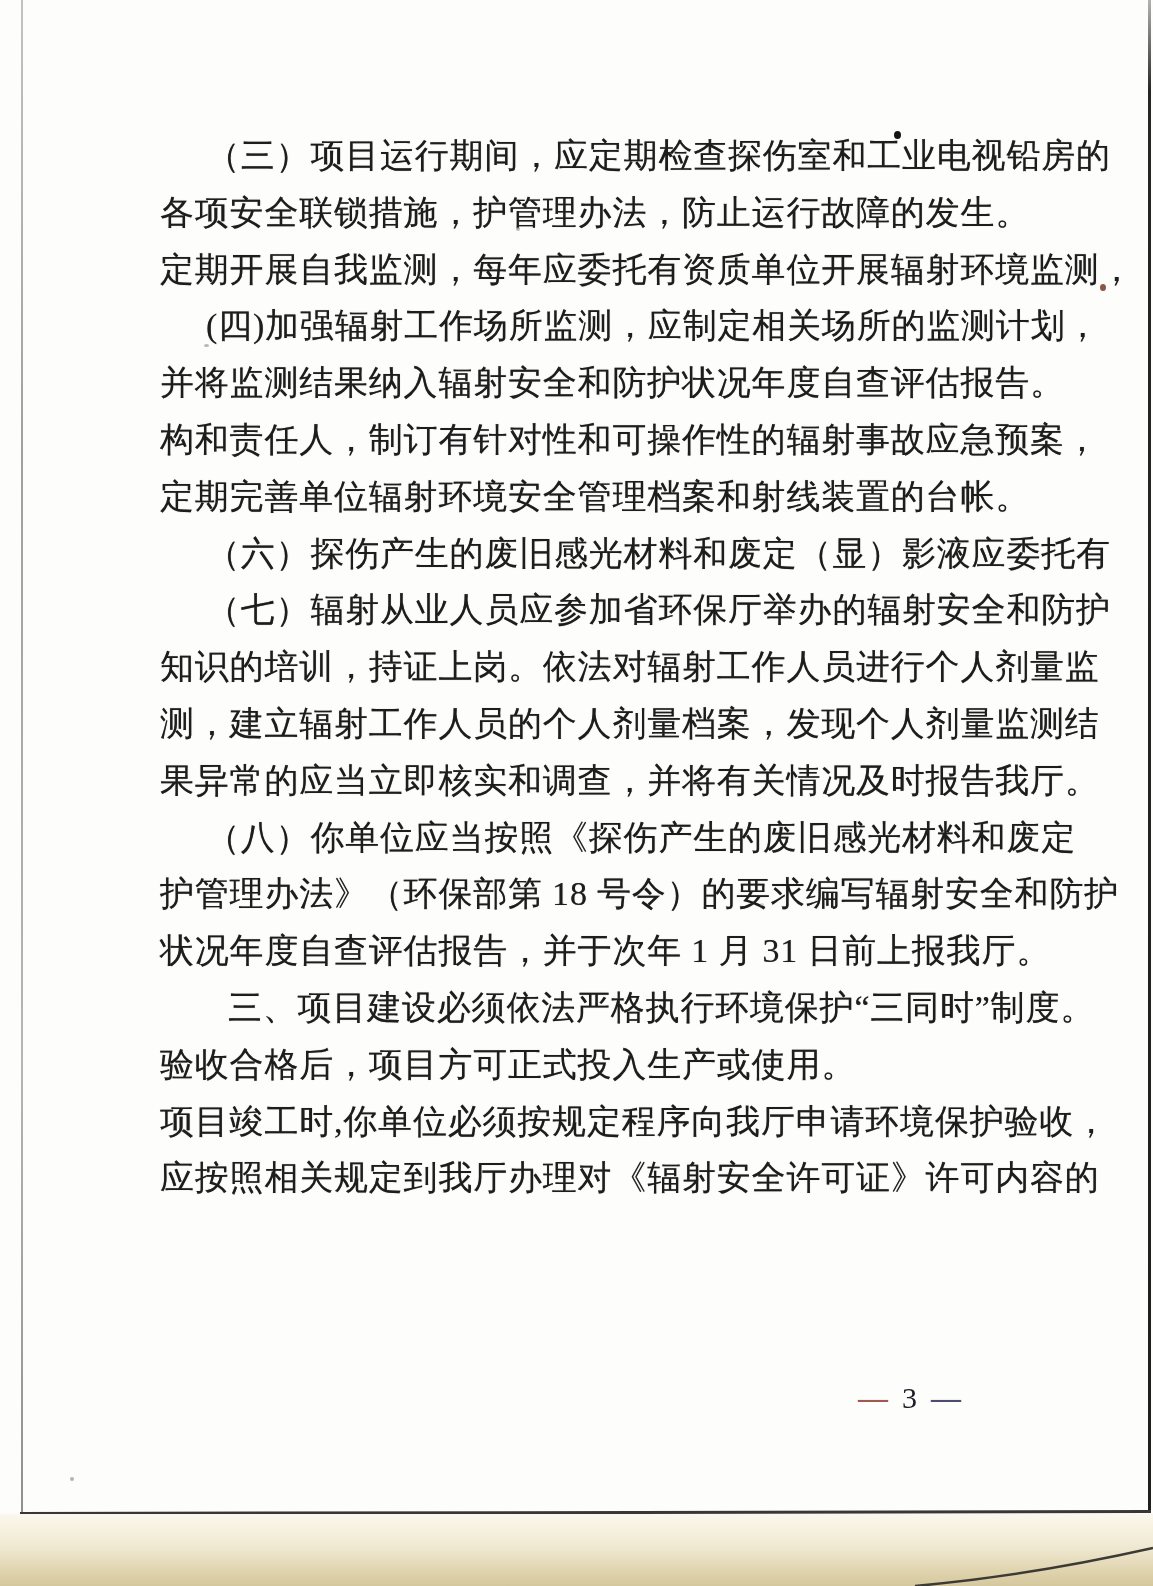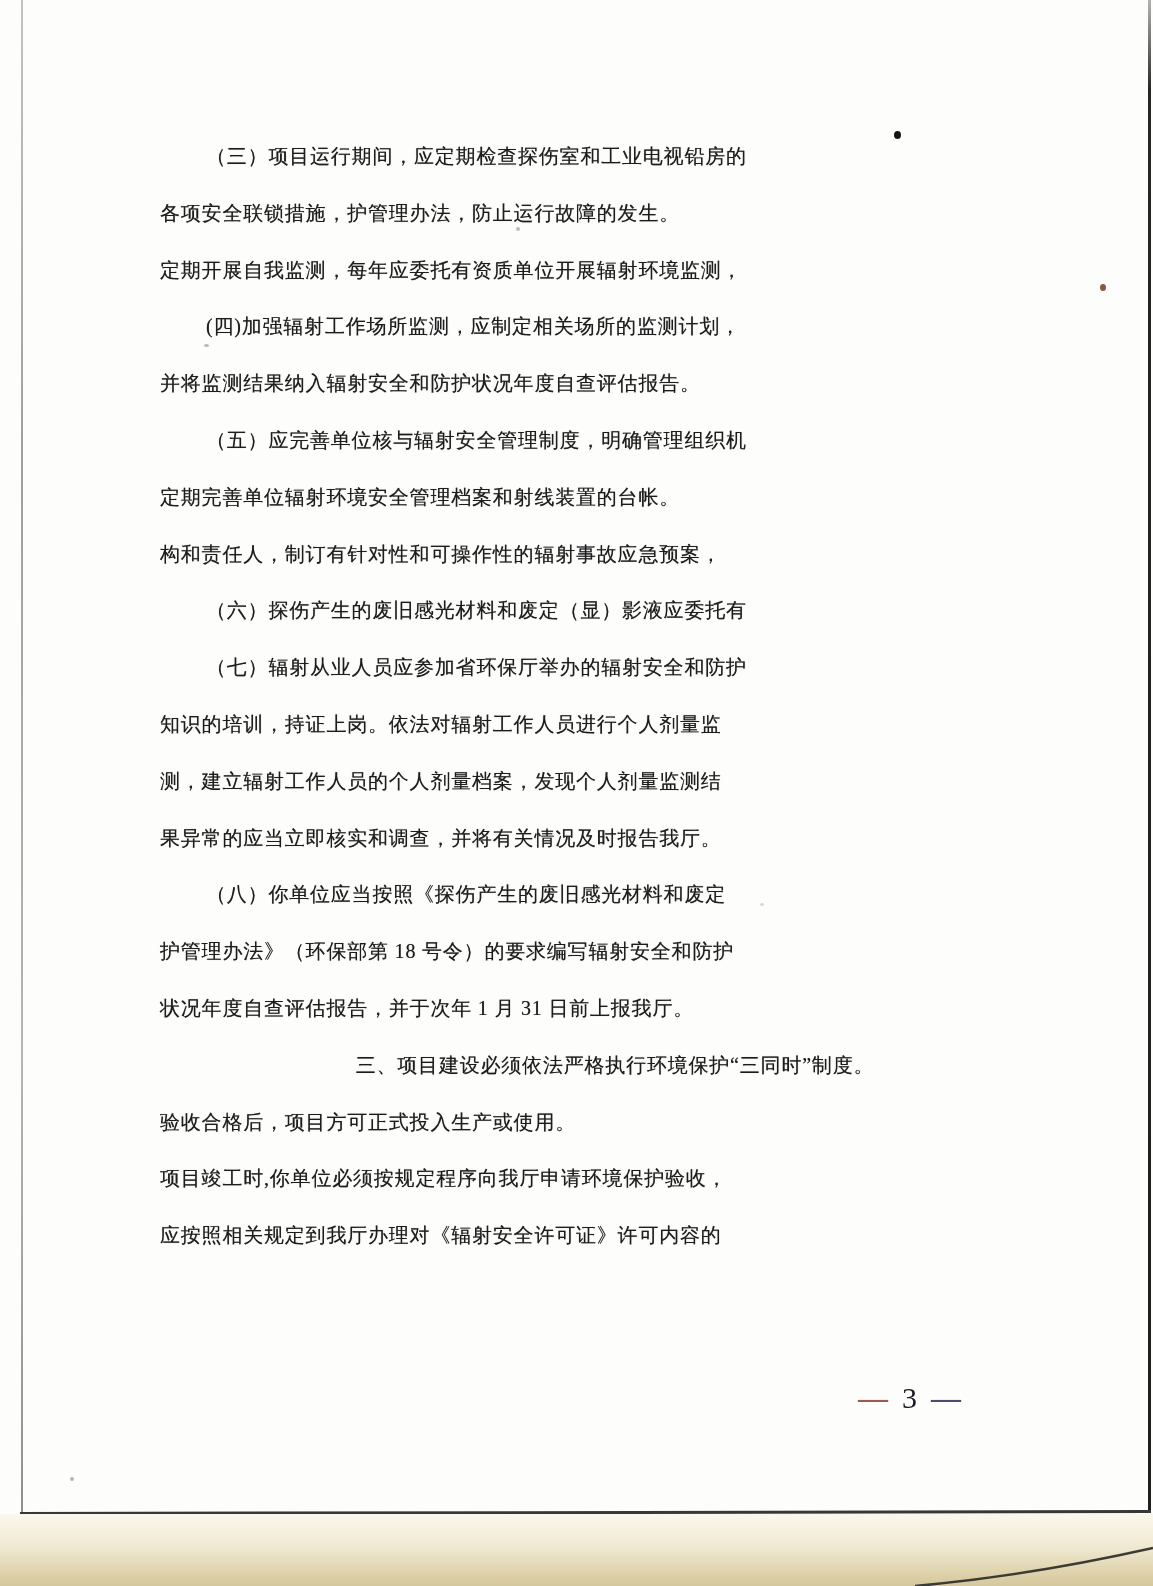--- a/index.html
+++ b/index.html
@@ -46,21 +46,21 @@
     position: absolute;
     left: 543px; top: 1536px;
     width: 610px; height: 50px;
   }
   
   .body-text {
     position: absolute;
     left: 160px; top: 128px;
     width: 842px;
     color: #1d1d1d;
-    font-size: 20px;
+    font-size: 34px;
     letter-spacing: 0.8px;
     text-shadow: 0 0 0.7px rgba(20,20,20,0.6);
   }
   .line {
     height: 56.8px;
     line-height: 56.8px;
     white-space: nowrap;
   }
   .indent { text-indent: 46px; }
   .indent-lg { text-indent: 68px; text-align: center; }
@@ -91,23 +91,22 @@
 <div class="scan">
 
   <div class="body-text">
     <div class="line indent">（三）项目运行期间，应定期检查探伤室和工业电视铅房的</div>
     <div class="line">各项安全联锁措施，护管理办法，防止运行故障的发生。</div>
 
     <div class="line">定期开展自我监测，每年应委托有资质单位开展辐射环境监测，</div>
     <div class="line indent">(四)加强辐射工作场所监测，应制定相关场所的监测计划，</div>
     <div class="line">并将监测结果纳入辐射安全和防护状况年度自查评估报告。</div>
 
-    <div class="line indent">（五）应完善单位核与辐射安全管理制度，明确管理组织机</div>
+    <div class="line">构和责任人，制订有针对性和可操作性的辐射事故应急预案，</div>
     <div class="line">定期完善单位辐射环境安全管理档案和射线装置的台帐。</div>
-    <div class="line">构和责任人，制订有针对性和可操作性的辐射事故应急预案，</div>
 
     <div class="line indent">（六）探伤产生的废旧感光材料和废定（显）影液应委托有</div>
 
     <div class="line indent">（七）辐射从业人员应参加省环保厅举办的辐射安全和防护</div>
     <div class="line">知识的培训，持证上岗。依法对辐射工作人员进行个人剂量监</div>
     <div class="line">测，建立辐射工作人员的个人剂量档案，发现个人剂量监测结</div>
     <div class="line">果异常的应当立即核实和调查，并将有关情况及时报告我厅。</div>
 
     <div class="line indent">（八）你单位应当按照《探伤产生的废旧感光材料和废定</div>
     <div class="line">护管理办法》（环保部第 18 号令）的要求编写辐射安全和防护</div>

